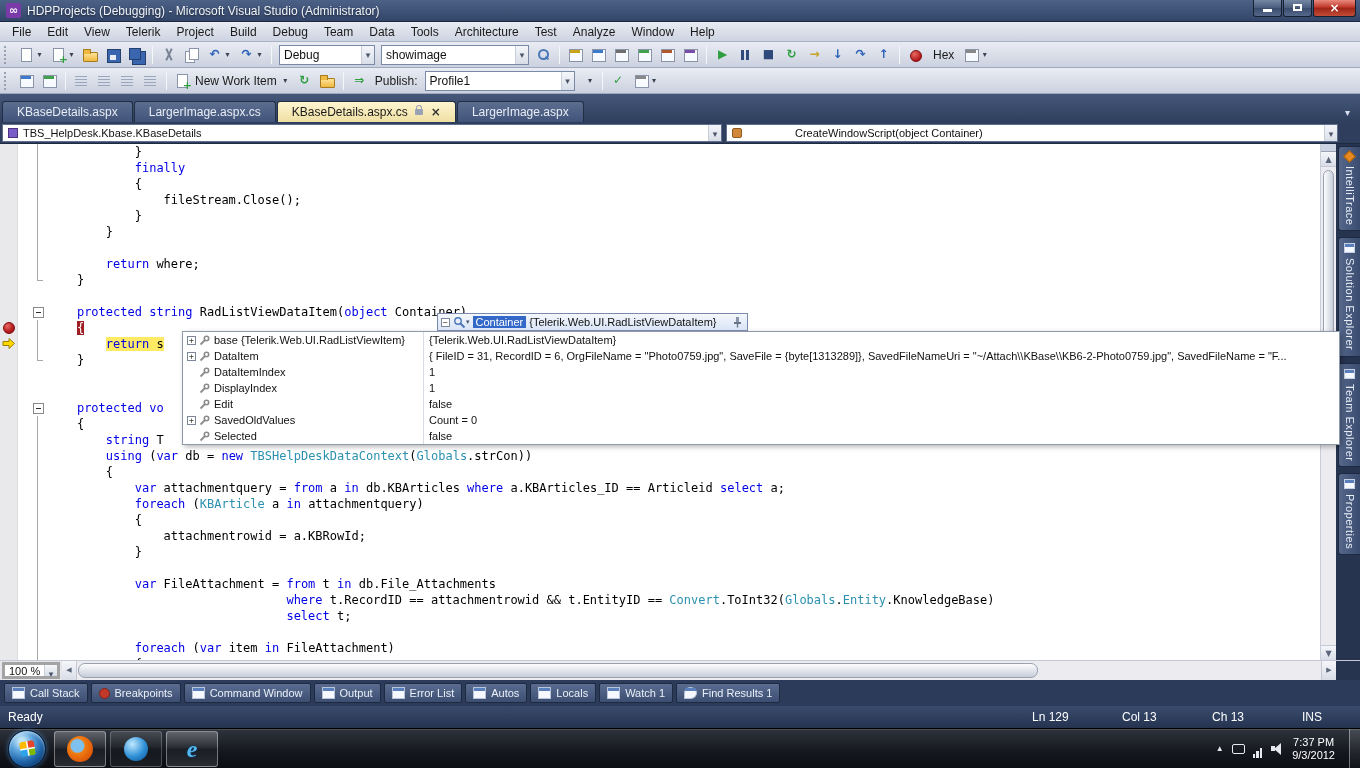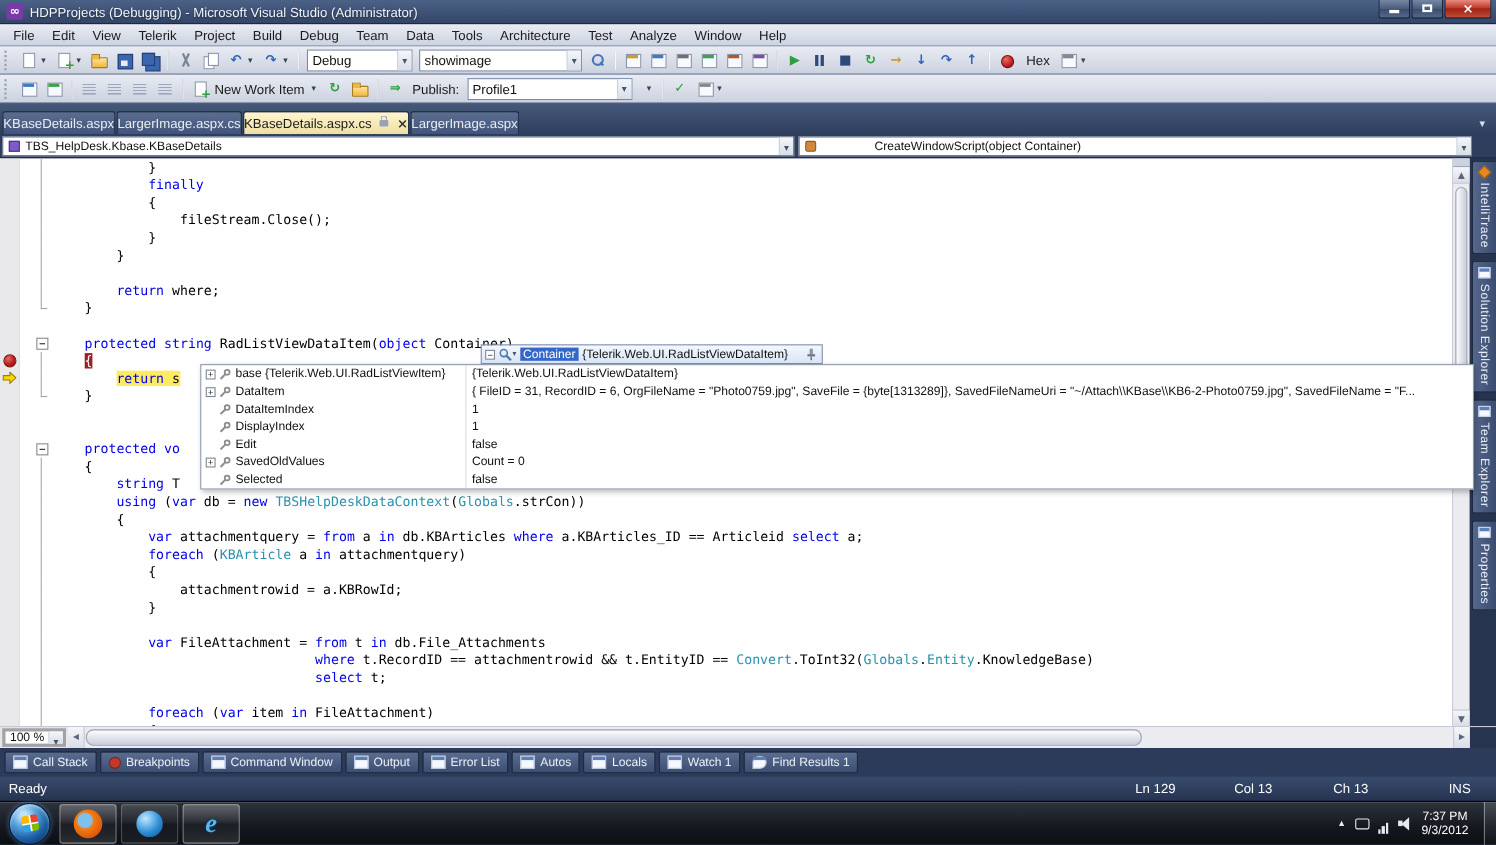--- a/index.html
+++ b/index.html
@@ -66,21 +66,21 @@
   .g-win::before { content:''; position:absolute; left:2px; top:2px; width:12px; height:11px; background:#F7FAFF; border:1px solid #8A94A8; }
   .g-win::after { content:''; position:absolute; left:3px; top:3px; width:10px; height:3px; background:var(--acc,#5B7FBA); }
   .g-lines::before { content:''; position:absolute; left:2px; top:3px; width:12px; height:10px;
     background:repeating-linear-gradient(#9AA6BC 0 1px, transparent 1px 3px); }
   .g-dot-red::before { content:''; position:absolute; left:3px; top:3px; width:10px; height:10px; border-radius:50%;
     background:radial-gradient(circle at 35% 30%, #E86A60, #B3191C 70%); border:1px solid #7E0C0F; }
   .g-none { width:5px; }
 
   
   .tabstrip { height:28px; background:linear-gradient(#46587A,#2E3F5E); display:flex; align-items:flex-end; padding:0 2px; }
-  .doc-tab { height:21px; display:flex; align-items:center; padding:0 0; margin-right:1px; border:1px solid #222E44; border-bottom:none;
+  .doc-tab { height:21px; display:flex; align-items:center; padding:0 14px; margin-right:1px; border:1px solid #222E44; border-bottom:none;
     border-radius:3px 3px 0 0; background:linear-gradient(#5B6E8F,#41537A); color:#E8EDF5; font-size:12px; white-space:nowrap; }
   .doc-tab.active { background:linear-gradient(#FFF6D1,#EEDFA2); color:#1A1A1A; }
   .tab-close { margin-left:7px; font:bold 12px/12px "DejaVu Sans",sans-serif; color:#333; }
   .lock { width:8px; height:6px; background:#98A2B4; display:inline-block; position:relative; margin:0 1px 0 7px; border-radius:1px; }
   .lock::before { content:''; position:absolute; left:1px; top:-4px; width:4px; height:4px; border:1.5px solid #98A2B4; border-bottom:none; border-radius:3px 3px 0 0; }
   .tabs-chevron { margin-left:auto; color:#D8E0F0; font-size:10px; padding:0 8px 4px 8px; }
 
   
   .navbar { height:22px; background:#2E3E5C; border-bottom:1px solid #1E2A40; display:flex; align-items:center; padding:0 2px; gap:4px; }
   .nav-combo { height:18px; background:#fff; border:1px solid #5E6E8E; display:flex; align-items:center; font-size:11px; color:#111; }
@@ -151,21 +151,21 @@
   .ic::before { content:''; position:absolute; left:0; right:0; top:0; height:3px; background:#5B7FBA; }
   .ic.breakpoints-icon { border-radius:50%; background:#C0392B; border-color:#7E241B; width:11px; height:11px; }
   .ic.breakpoints-icon::before { display:none; }
   .ic.find-results-icon { border-radius:50% 50% 50% 0; }
 
   
   .statusbar { height:22px; background:linear-gradient(#394B6D,#25334F); color:#fff; display:flex; align-items:center;
     padding:0 8px; font-size:12px; }
   .sb-right { margin-left:auto; display:flex; }
   .sb-cell { width:90px; }
-  .sb-cell.ins { width:50px; text-align:center; }
+  .sb-cell.ins { width:50px; text-align:left; }
 
   
   .taskbar { height:40px; background:linear-gradient(#2E333C,#14171D 60%,#0C0E13); border-top:1px solid #000;
     box-shadow:inset 0 1px 0 rgba(255,255,255,.14); display:flex; align-items:center; }
   .start-orb { width:38px; height:38px; border-radius:50%; margin:0 6px 0 8px; display:flex; align-items:center; justify-content:center;
     background:radial-gradient(circle at 35% 28%, #BFE3F8 0 8%, #5FA6DE 30%, #1E63A8 60%, #0A2F5C 90%);
     border:1px solid #06203E; box-shadow:inset 0 2px 3px rgba(255,255,255,.5), 0 0 5px rgba(90,160,230,.6); }
   .orb-flag { width:15px; height:15px; border-radius:3px; transform:rotate(-10deg);
     background:linear-gradient(#fff,#fff) 50% 0/1.5px 100% no-repeat,
                linear-gradient(#fff,#fff) 0 50%/100% 1.5px no-repeat,

